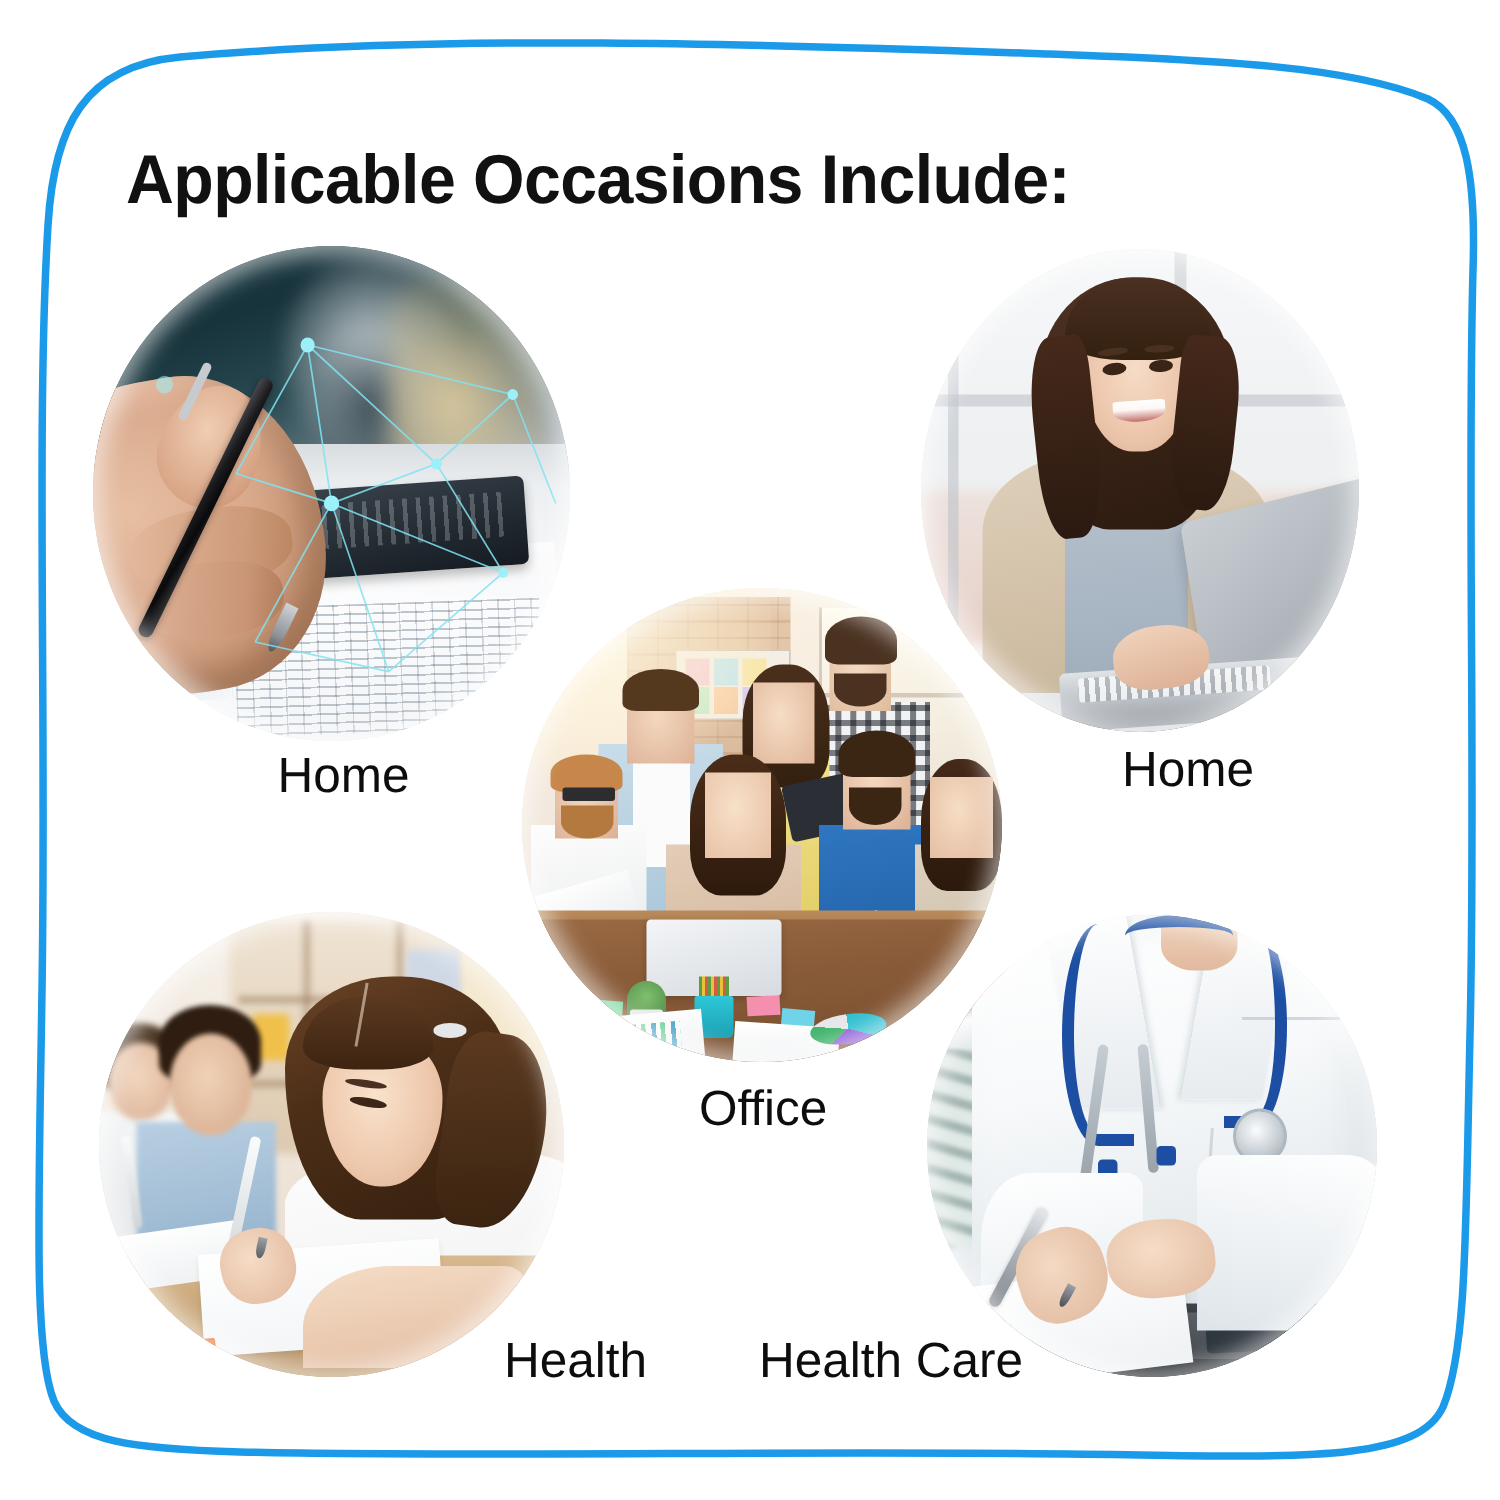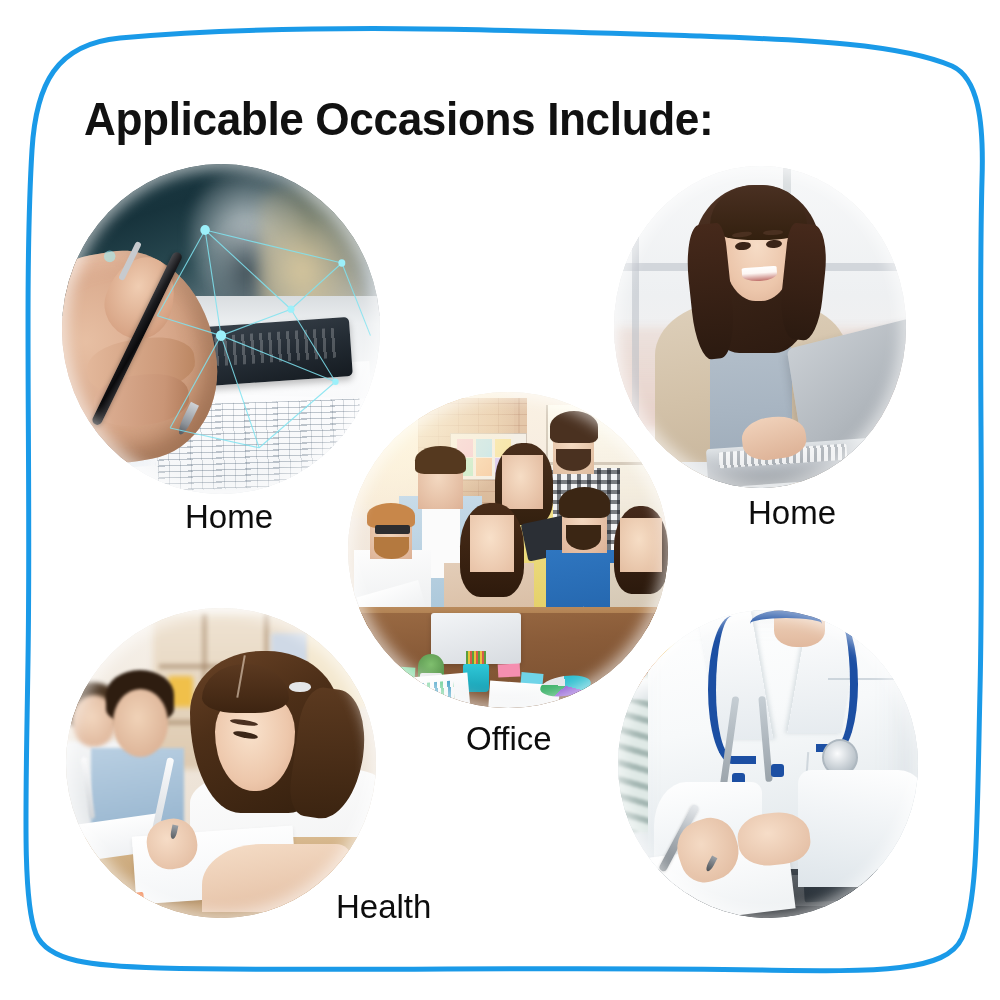--- a/index.html
+++ b/index.html
@@ -697,14 +697,15 @@
       <div class="L hc-kb"></div>
       <div class="L hc-armR"></div>
       <div class="L hc-armL"></div>
       <div class="L hc-paper"></div>
       <div class="L hc-handR"></div>
       <div class="L hc-pen"></div>
       <div class="L hc-handL"></div>
       <div class="L hc-pentip"></div>
     </div>
   </div>
+  <div class="label" id="label-health">Health Care</div>
 
 </div>
 
 </body></html>

